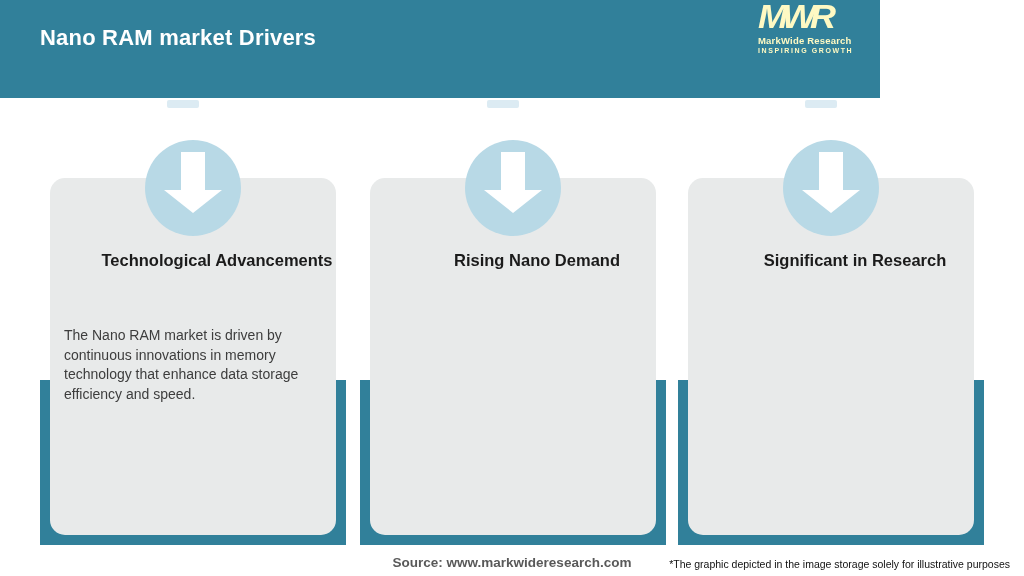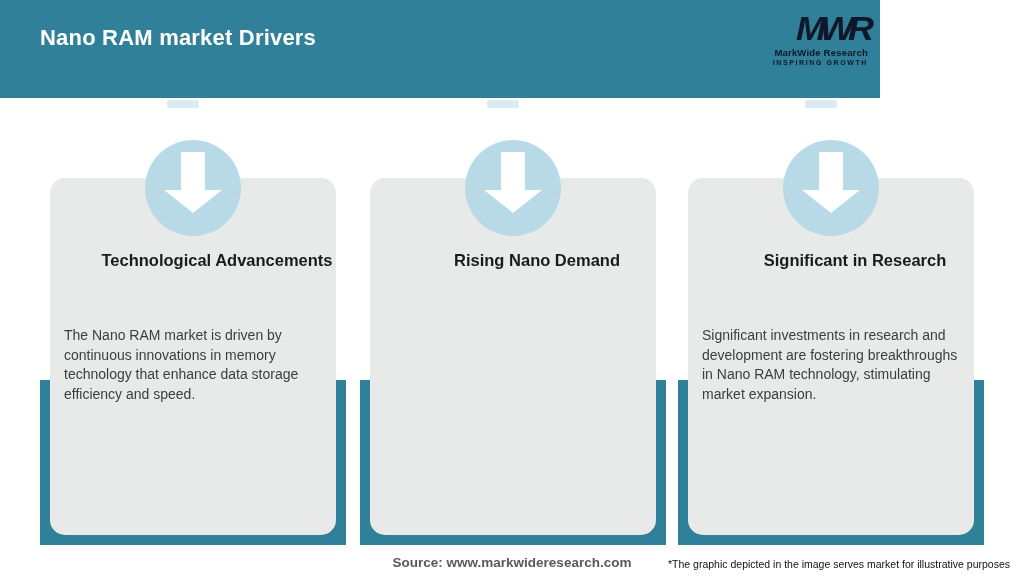--- a/index.html
+++ b/index.html
@@ -12,21 +12,21 @@
     --source-ink:#595959;
   }
   *{margin:0;padding:0;box-sizing:border-box;}
   html,body{background:#ffffff;}
   body{font-family:"Liberation Sans","DejaVu Sans",sans-serif;}
   .page{position:relative;width:1024px;height:576px;background:#ffffff;overflow:hidden;}
 
   
   .topbar{position:absolute;left:0;top:0;width:880px;height:98px;background:var(--accent);}
   .page-title{position:absolute;left:40px;top:25px;font-size:22px;font-weight:bold;color:#ffffff;letter-spacing:0.2px;}
-  .logo{position:absolute;right:12px;top:12px;width:110px;text-align:right;color:#0f172a;}
+  .logo{position:absolute;right:12px;top:0;width:110px;text-align:left;color:#fef9c3;}
   .logo-monogram{font-size:36px;line-height:34px;font-weight:900;font-style:italic;letter-spacing:-6px;transform:scaleY(0.92);}
   .logo-name{font-size:9.5px;font-weight:bold;letter-spacing:0.2px;margin-top:1px;}
   .logo-tagline{font-size:7px;font-weight:bold;letter-spacing:1.6px;margin-top:1px;}
 
   
   .card-group{position:absolute;top:0;width:286px;height:576px;}
   .g1{left:50px;}
   .g2{left:370px;}
   .g3{left:688px;}
 
@@ -81,28 +81,27 @@
       <svg class="arrow-svg" viewBox="0 0 96 96" xmlns="http://www.w3.org/2000/svg">
         <polygon points="36,12 60,12 60,50 77,50 48,73 19,50 36,50" fill="#ffffff"></polygon>
       </svg>
     </div>
   </section>
 
   <section class="card-group g3">
     <div class="tray"></div>
     <div class="card">
       <h2 class="card-title">Significant in Research</h2>
-      <p class="card-body">Significant investments in research and development are fostering breakthroughs in Nano RAM technology, stimulating market expansion.</p>
     </div>
     <div class="fragment"></div>
     <div class="circle">
       <svg class="arrow-svg" viewBox="0 0 96 96" xmlns="http://www.w3.org/2000/svg">
         <polygon points="36,12 60,12 60,50 77,50 48,73 19,50 36,50" fill="#ffffff"></polygon>
       </svg>
     </div>
   </section>
 
   <footer>
     <div class="source">Source: www.markwideresearch.com</div>
-    <div class="disclaimer">*The graphic depicted in the image serves market for illustrative purposes</div>
+    <div class="disclaimer">*The graphic depicted in the image storage solely for illustrative purposes</div>
   </footer>
 
 </div>
 
 </body></html>

